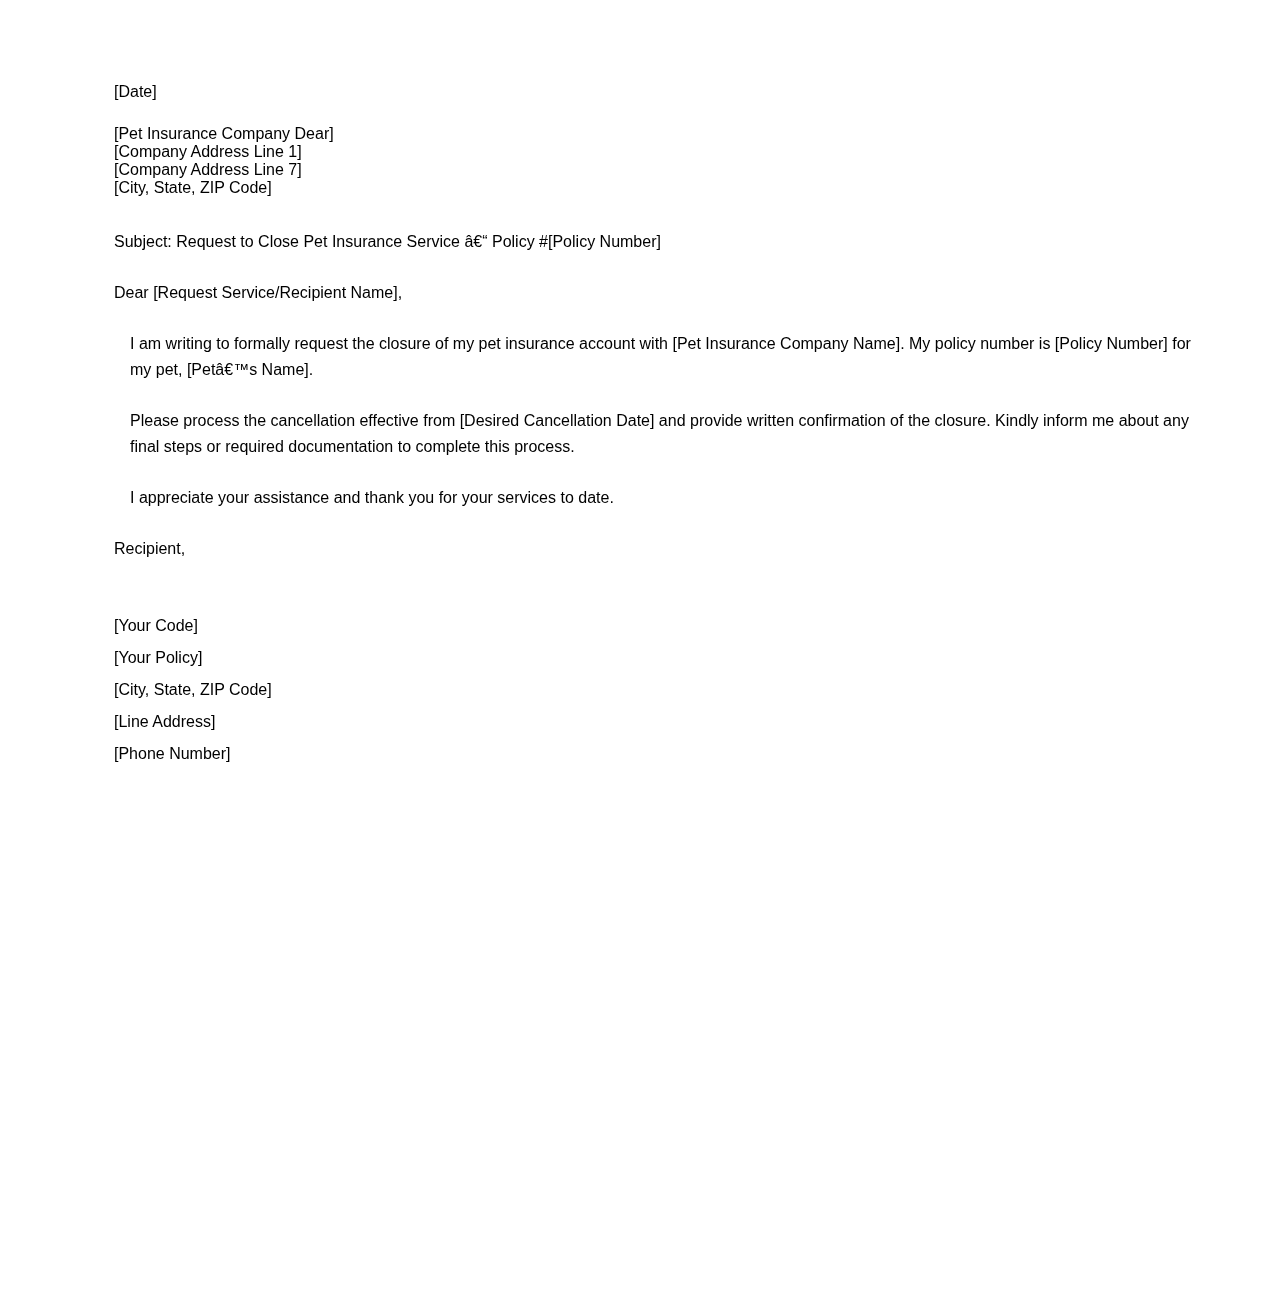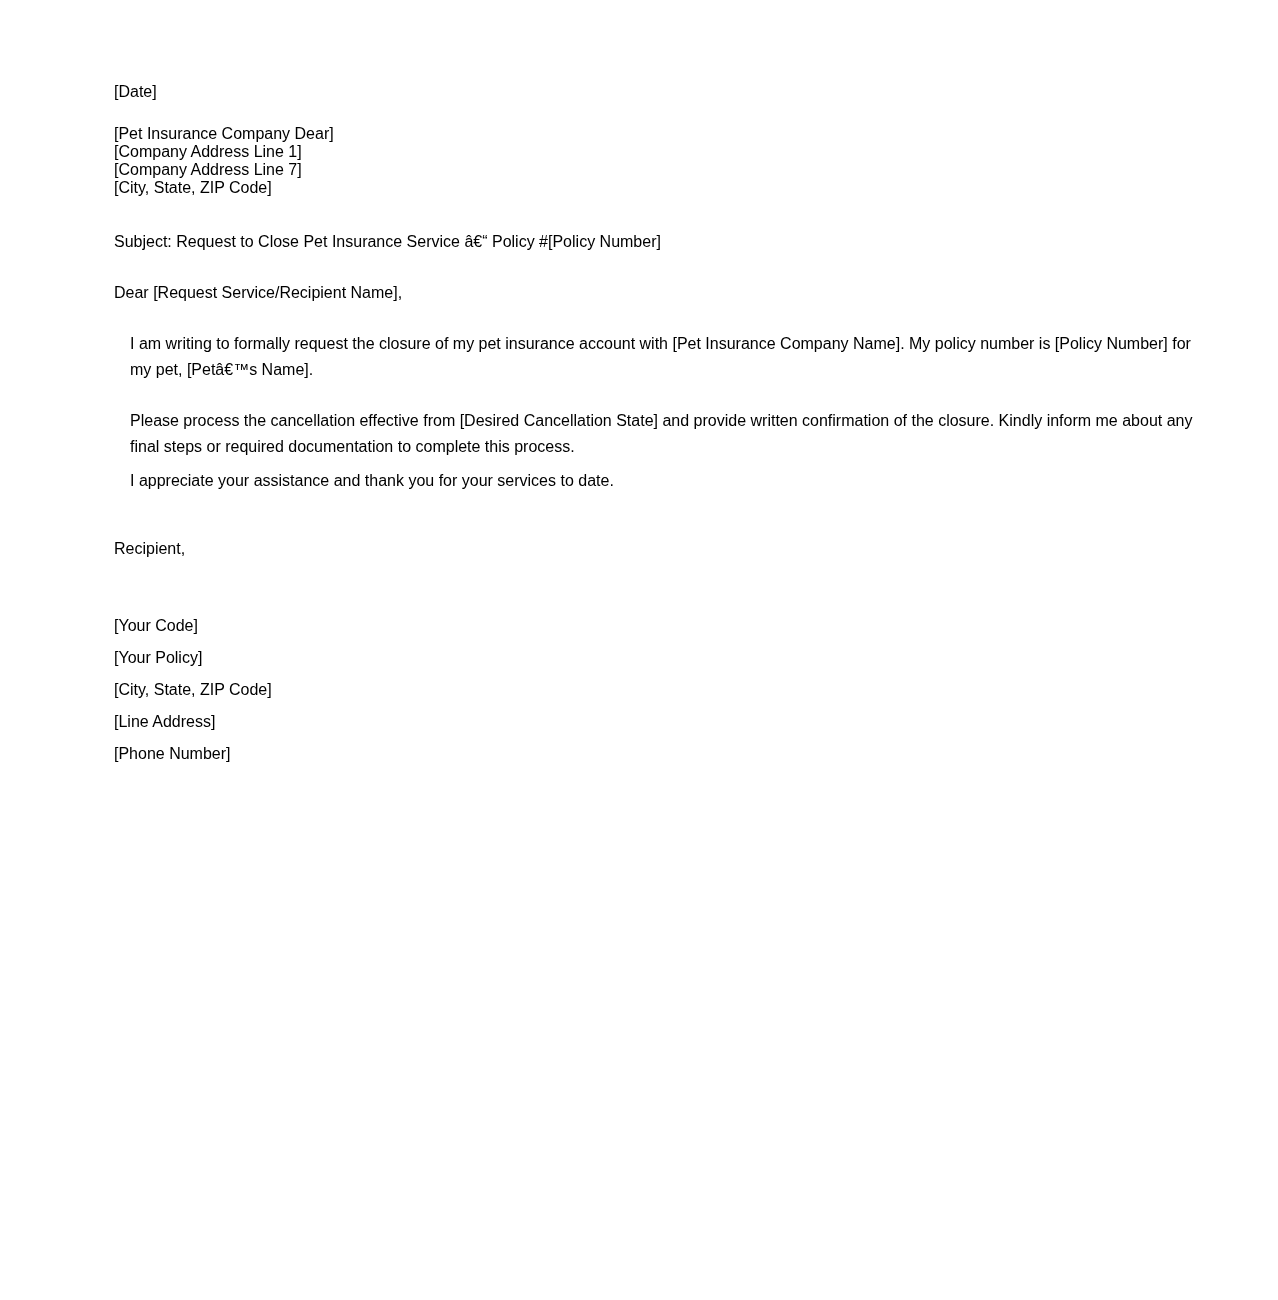--- a/index.html
+++ b/index.html
@@ -18,22 +18,22 @@
   <div class="line" style="top:125px">[Pet Insurance Company Dear]</div>
   <div class="line" style="top:143px">[Company Address Line 1]</div>
   <div class="line" style="top:161px">[Company Address Line 7]</div>
   <div class="line" style="top:179px">[City, State, ZIP Code]</div>
 
   <div class="line" style="top:233px">Subject: Request to Close Pet Insurance Service â€“ Policy #[Policy Number]</div>
 
   <div class="line" style="top:284px">Dear [Request Service/Recipient Name],</div>
 
   <div class="para" style="top:331px">I am writing to formally request the closure of my pet insurance account with [Pet Insurance Company Name]. My policy number is [Policy Number] for my pet, [Petâ€™s Name].</div>
-  <div class="para" style="top:408px">Please process the cancellation effective from [Desired Cancellation State] and provide written confirmation of the closure. Kindly inform me about any final steps or required documentation to complete this process.</div>
-  <div class="para" style="top:468px">I appreciate your assistance and thank you for your services to date.</div>
+  <div class="para" style="top:408px">Please process the cancellation effective from [Desired Cancellation Date] and provide written confirmation of the closure. Kindly inform me about any final steps or required documentation to complete this process.</div>
+  <div class="para" style="top:485px">I appreciate your assistance and thank you for your services to date.</div>
 
   <div class="line" style="top:540px">Recipient,</div>
 
   <div class="line" style="top:617px">[Your Code]</div>
   <div class="line" style="top:649px">[Your Policy]</div>
   <div class="line" style="top:681px">[City, State, ZIP Code]</div>
   <div class="line" style="top:713px">[Line Address]</div>
   <div class="line" style="top:745px">[Phone Number]</div>
 </div>
 

